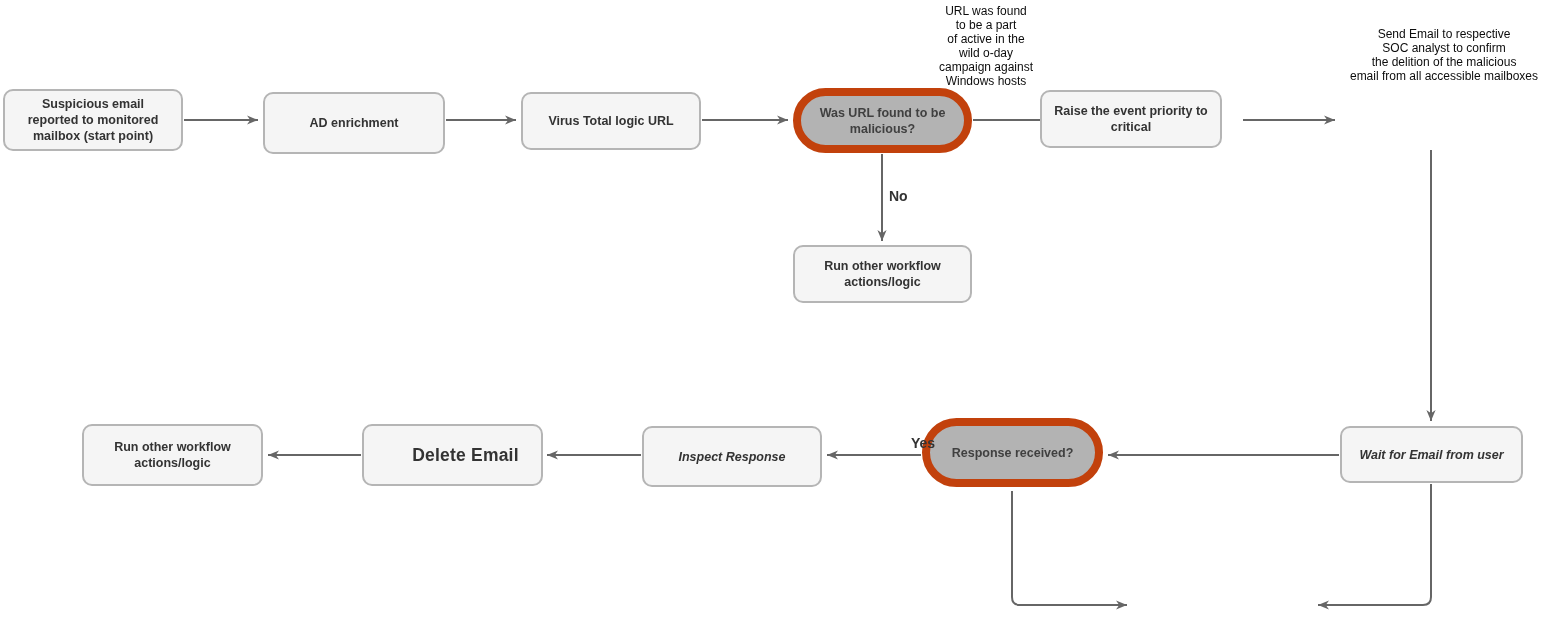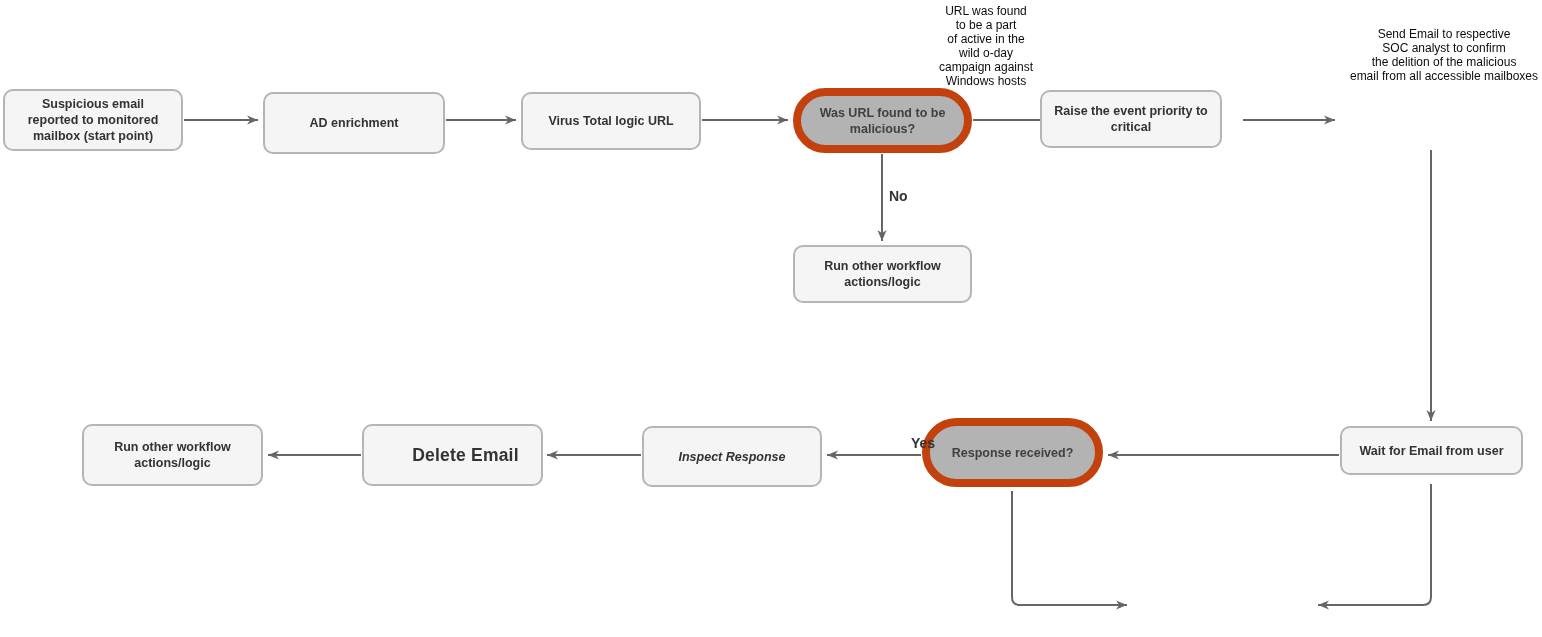--- a/index.html
+++ b/index.html
@@ -80,21 +80,21 @@
 
   <div class="node" style="left:82px;top:424px;width:181px;height:62px;">Run other workflow
 actions/logic</div>
 
   <div class="node big" style="left:362px;top:424px;width:181px;height:62px;padding-left:32px;">Delete Email</div>
 
   <div class="node" style="left:642px;top:426px;width:180px;height:61px;font-style:italic;">Inspect Response</div>
 
   <div class="node decision" style="left:922px;top:418px;width:181px;height:69px;border-radius:36px;">Response received?</div>
 
-  <div class="node" style="left:1340px;top:426px;width:183px;height:49px;">Wait for Email from user</div>
+  <div class="node" style="left:1340px;top:426px;width:183px;height:57px;font-style:italic;">Wait for Email from user</div>
 
 
   <div class="annotation" style="left:891px;top:4px;width:190px;">URL was found
 to be a part
 of active in the
 wild o-day
 campaign against
 Windows hosts</div>
 
   <div class="annotation" style="left:1344px;top:27px;width:200px;">Send Email to respective

